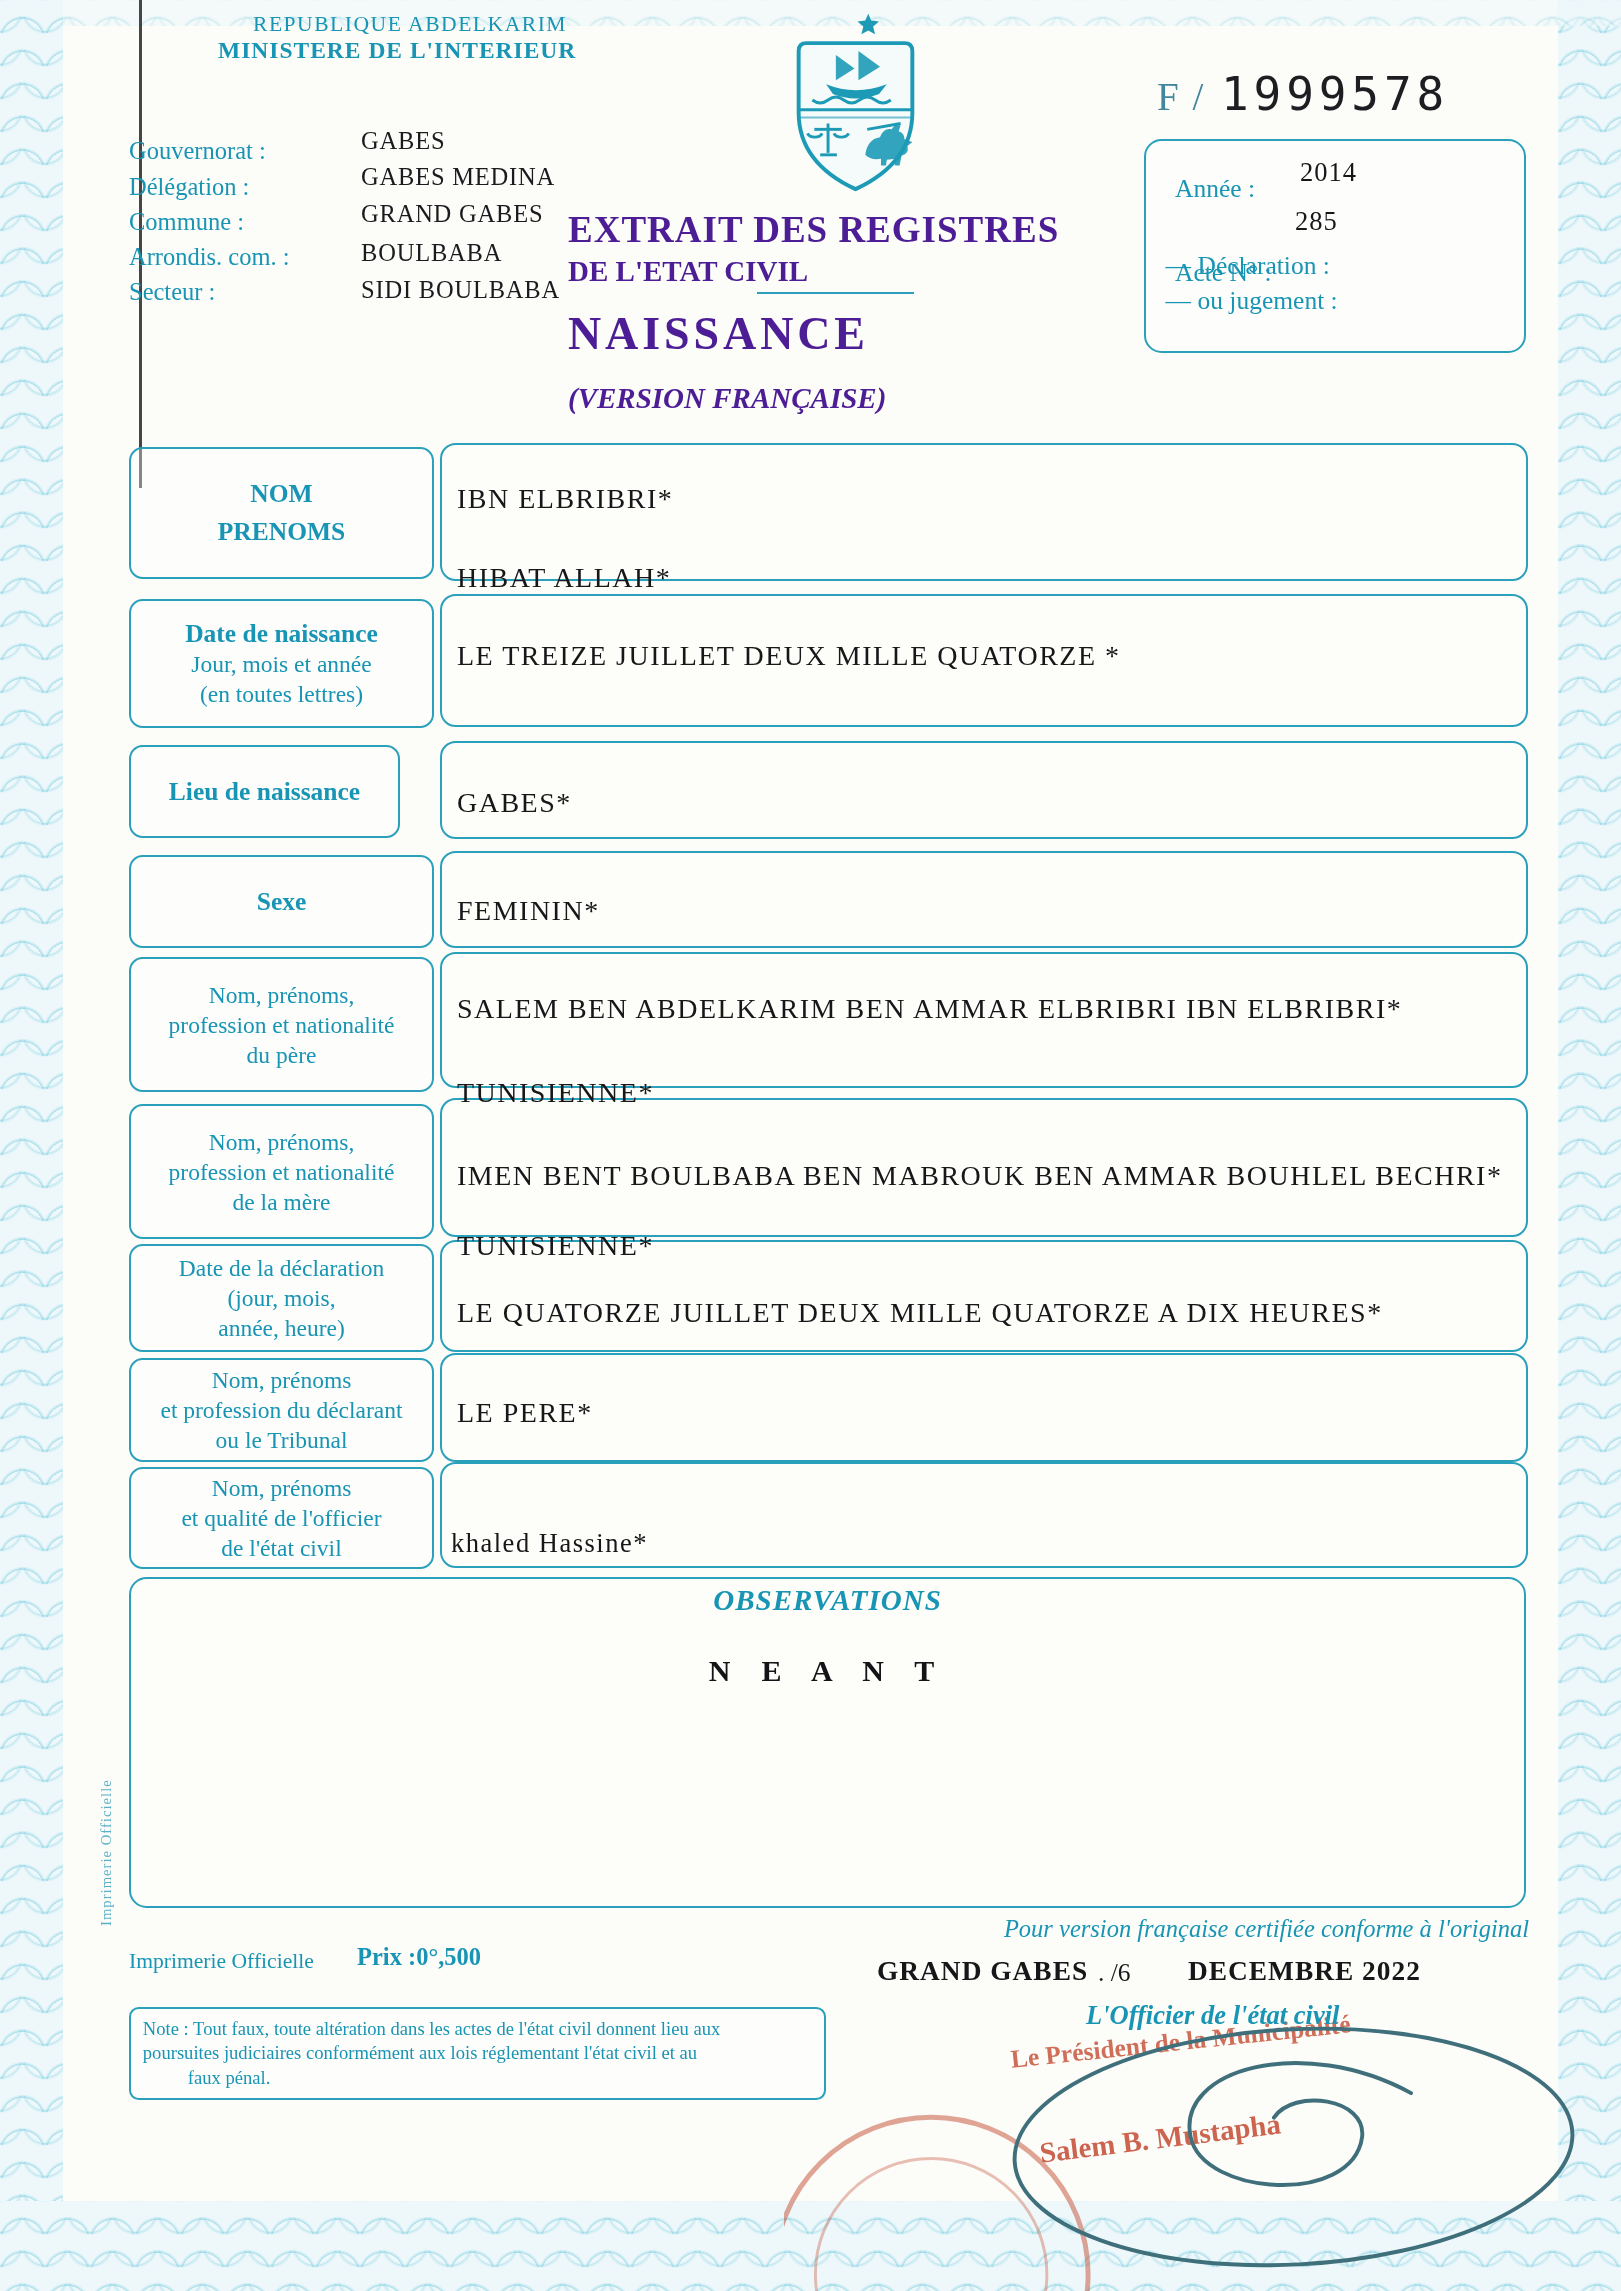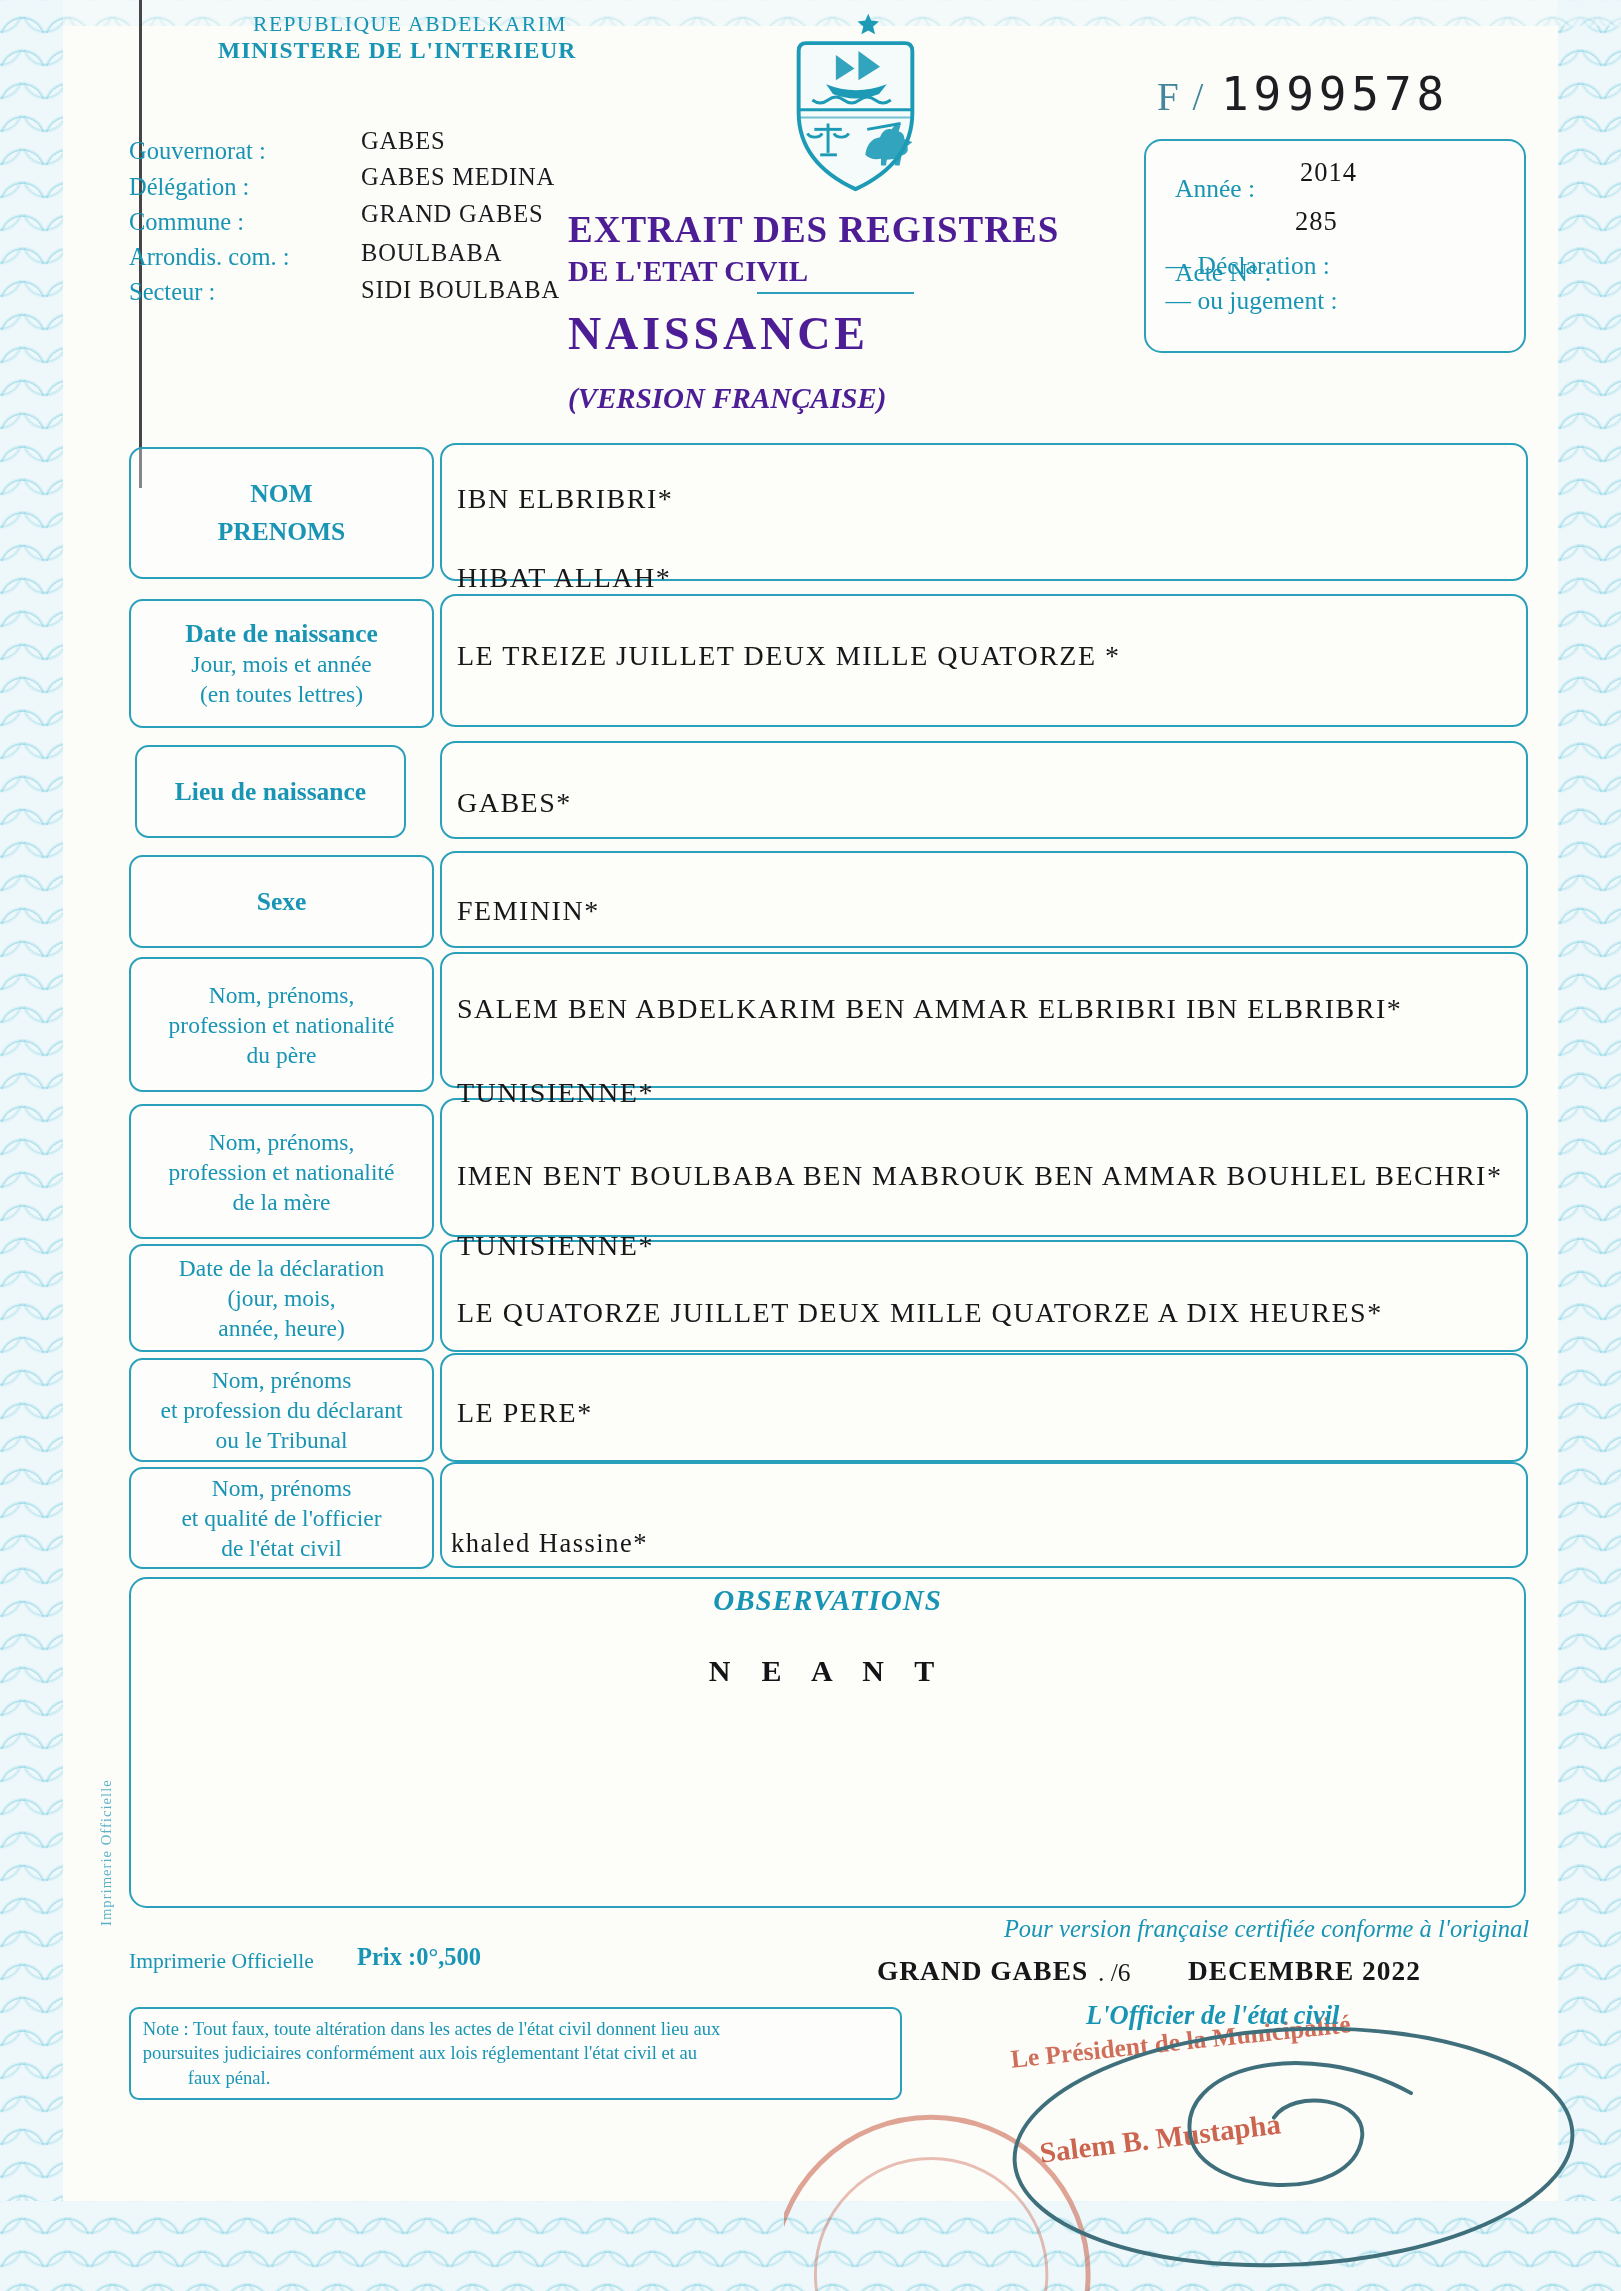--- a/index.html
+++ b/index.html
@@ -77,21 +77,21 @@
   .obsbox {
     position:absolute; left:129px; top:1577px; width:1397px; height:331px;
     border:2.9px solid #2aa0bb; border-radius:17.6px; background:rgba(255,255,255,.25);
   }
   .obs-title { position:absolute; left:129px; top:1584px; width:1397px; text-align:center;
                font-size:29px; font-weight:bold; font-style:italic; color:#1894b4; letter-spacing:1px; }
   .obs-value { position:absolute; left:129px; top:1654px; width:1397px; text-align:center;
                font-size:30px; font-weight:bold; color:#141418; letter-spacing:11.8px; }
 
   .notebox {
-    position:absolute; left:129px; top:2007px; width:773px; height:93px;
+    position:absolute; left:129px; top:2007px; width:697px; height:93px;
     border:2.5px solid #2aa0bb; border-radius:9.8px;
     padding:7.8px 11.8px; color:#1894b4; font-size:18.6px; line-height:1.32;
     background:rgba(255,255,255,.3);
   }
   .notebox .c { text-align:left; }
 
   .margin-note {
     position:absolute; left:98px; top:1926px;
     transform:rotate(-90deg); transform-origin:0 0;
     font-size:14.7px; letter-spacing:1px; color:#1894b4; opacity:.7; white-space:nowrap;
@@ -186,21 +186,21 @@
   <div class="val" style="left:457px;top:561px;">HIBAT ALLAH*</div>
 
   <div class="lblbox" style="left:129px;top:599px;width:305px;height:129px;">
     <span class="bold">Date de naissance</span>
     <span>Jour, mois et année</span>
     <span>(en toutes lettres)</span>
   </div>
   <div class="valbox" style="left:440px;top:594px;width:1088px;height:133px;"></div>
   <div class="val" style="left:457px;top:639px;">LE TREIZE JUILLET  DEUX MILLE QUATORZE *</div>
 
-  <div class="lblbox" style="left:135px;top:745px;width:271px;height:93px;">
+  <div class="lblbox" style="left:129px;top:745px;width:271px;height:93px;">
     <span class="bold">Lieu de naissance</span>
   </div>
   <div class="valbox" style="left:440px;top:741px;width:1088px;height:98px;"></div>
   <div class="val" style="left:457px;top:786px;">GABES*</div>
 
   <div class="lblbox" style="left:129px;top:855px;width:305px;height:93px;">
     <span class="bold">Sexe</span>
   </div>
   <div class="valbox" style="left:440px;top:851px;width:1088px;height:97px;"></div>
   <div class="val" style="left:457px;top:894px;">FEMININ*</div>

